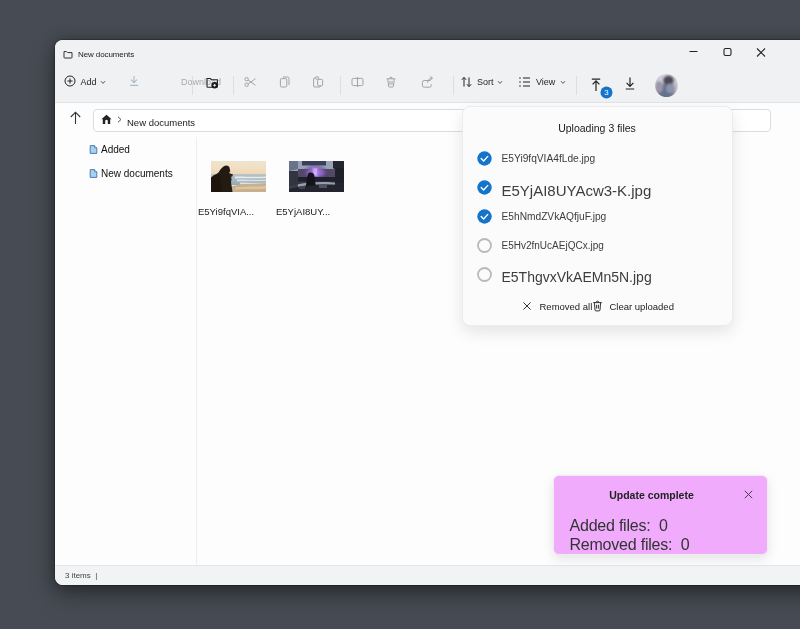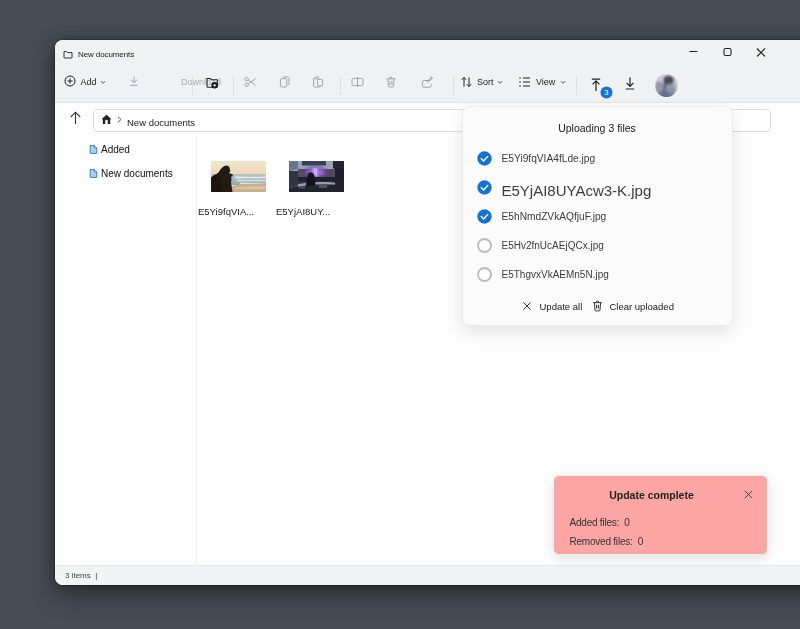--- a/index.html
+++ b/index.html
@@ -32,25 +32,25 @@
   .panel {
     position:absolute; left:406.5px; top:65.5px; width:271px; height:220px;
     background:#fbfbfc; border:1px solid #ececee; border-radius:8px;
     box-shadow:0 6px 16px rgba(0,0,0,0.10);
   }
   .panel-title { position:absolute; top:15.5px; width:100%; text-align:center; font-size:10.5px; color:#1a1a1a; }
   .prow { position:absolute; left:14px; height:15px; }
   .pbtn { position:absolute; font-size:9.5px; color:#222; }
   .toast {
     position:absolute; left:497.5px; top:434.5px; width:215px; height:80px;
-    background:#fca5a5; border:1px solid #ededed; border-radius:6px;
+    background:#f0abfc; border:1px solid #ededed; border-radius:6px;
     box-shadow:0 4px 12px rgba(0,0,0,0.10);
   }
   .toast-title { position:absolute; top:13px; left:0; width:196px; text-align:center; font-size:10.5px; font-weight:bold; color:#222; }
-  .toast-line { position:absolute; left:16px; font-size:10px; letter-spacing:-0.22px; color:#333; }
+  .toast-line { position:absolute; left:16px; font-size:16px; letter-spacing:-0.22px; color:#333; }
   svg { overflow:visible; }
 </style>
 </head>
 <body>
 <div class="window">
 
   <div class="chrome"></div>
 
   <div class="titlebar">
     <svg class="title-ic" width="10" height="9" viewBox="0 0 10 9">
@@ -317,26 +317,26 @@
       <path d="M4.2 7.6 L6.6 10 L10.8 5.4" fill="none" stroke="#fff" stroke-width="1.4" stroke-linecap="round" stroke-linejoin="round"></path>
     </svg>
     <span style="position:absolute;left:39px;top:104.5px;font-size:10.2px;color:#3d3d3d">E5hNmdZVkAQfjuF.jpg</span>
     <svg style="position:absolute;left:14.5px;top:131.5px" width="15" height="15" viewBox="0 0 15 15">
       <circle cx="7.5" cy="7.5" r="6.5" fill="none" stroke="#b9b9bb" stroke-width="1.8"></circle>
     </svg>
     <span style="position:absolute;left:39px;top:133.5px;font-size:10px;color:#3d3d3d">E5Hv2fnUcAEjQCx.jpg</span>
     <svg style="position:absolute;left:14.5px;top:160.5px" width="15" height="15" viewBox="0 0 15 15">
       <circle cx="7.5" cy="7.5" r="6.5" fill="none" stroke="#b9b9bb" stroke-width="1.8"></circle>
     </svg>
-    <span style="position:absolute;left:39px;top:162.5px;font-size:10px;color:#3d3d3d">E5ThgvxVkAEMn5N.jpg</span>
+    <span style="position:absolute;left:39px;top:162.5px;font-size:14px;color:#3d3d3d">E5ThgvxVkAEMn5N.jpg</span>
 
     <svg style="position:absolute;left:59.5px;top:194.5px" width="10" height="10" viewBox="0 0 10 10">
       <path d="M1.4 1.4 L8.6 8.6 M8.6 1.4 L1.4 8.6" stroke="#333" stroke-width="1"></path>
     </svg>
-    <span class="pbtn" style="position:absolute;left:77px;top:194.5px">Update all</span>
+    <span class="pbtn" style="position:absolute;left:77px;top:194.5px">Removed all</span>
     <svg style="position:absolute;left:129.5px;top:193.5px" width="11" height="12" viewBox="0 0 11 12">
       <g stroke="#333" stroke-width="1" fill="none">
         <path d="M1.2 2.6 H9.8 M4.2 2.4 a1.3 1.3 0 0 1 2.6 0"></path>
         <path d="M2.4 2.7 L3 10 a1 1 0 0 0 1 0.9 h3 a1 1 0 0 0 1 -0.9 L8.6 2.7"></path>
         <path d="M4.6 4.8 v3.8 M6.4 4.8 v3.8"></path>
       </g>
     </svg>
     <span class="pbtn" style="position:absolute;left:147px;top:194.5px">Clear uploaded</span>
   </div>
 

